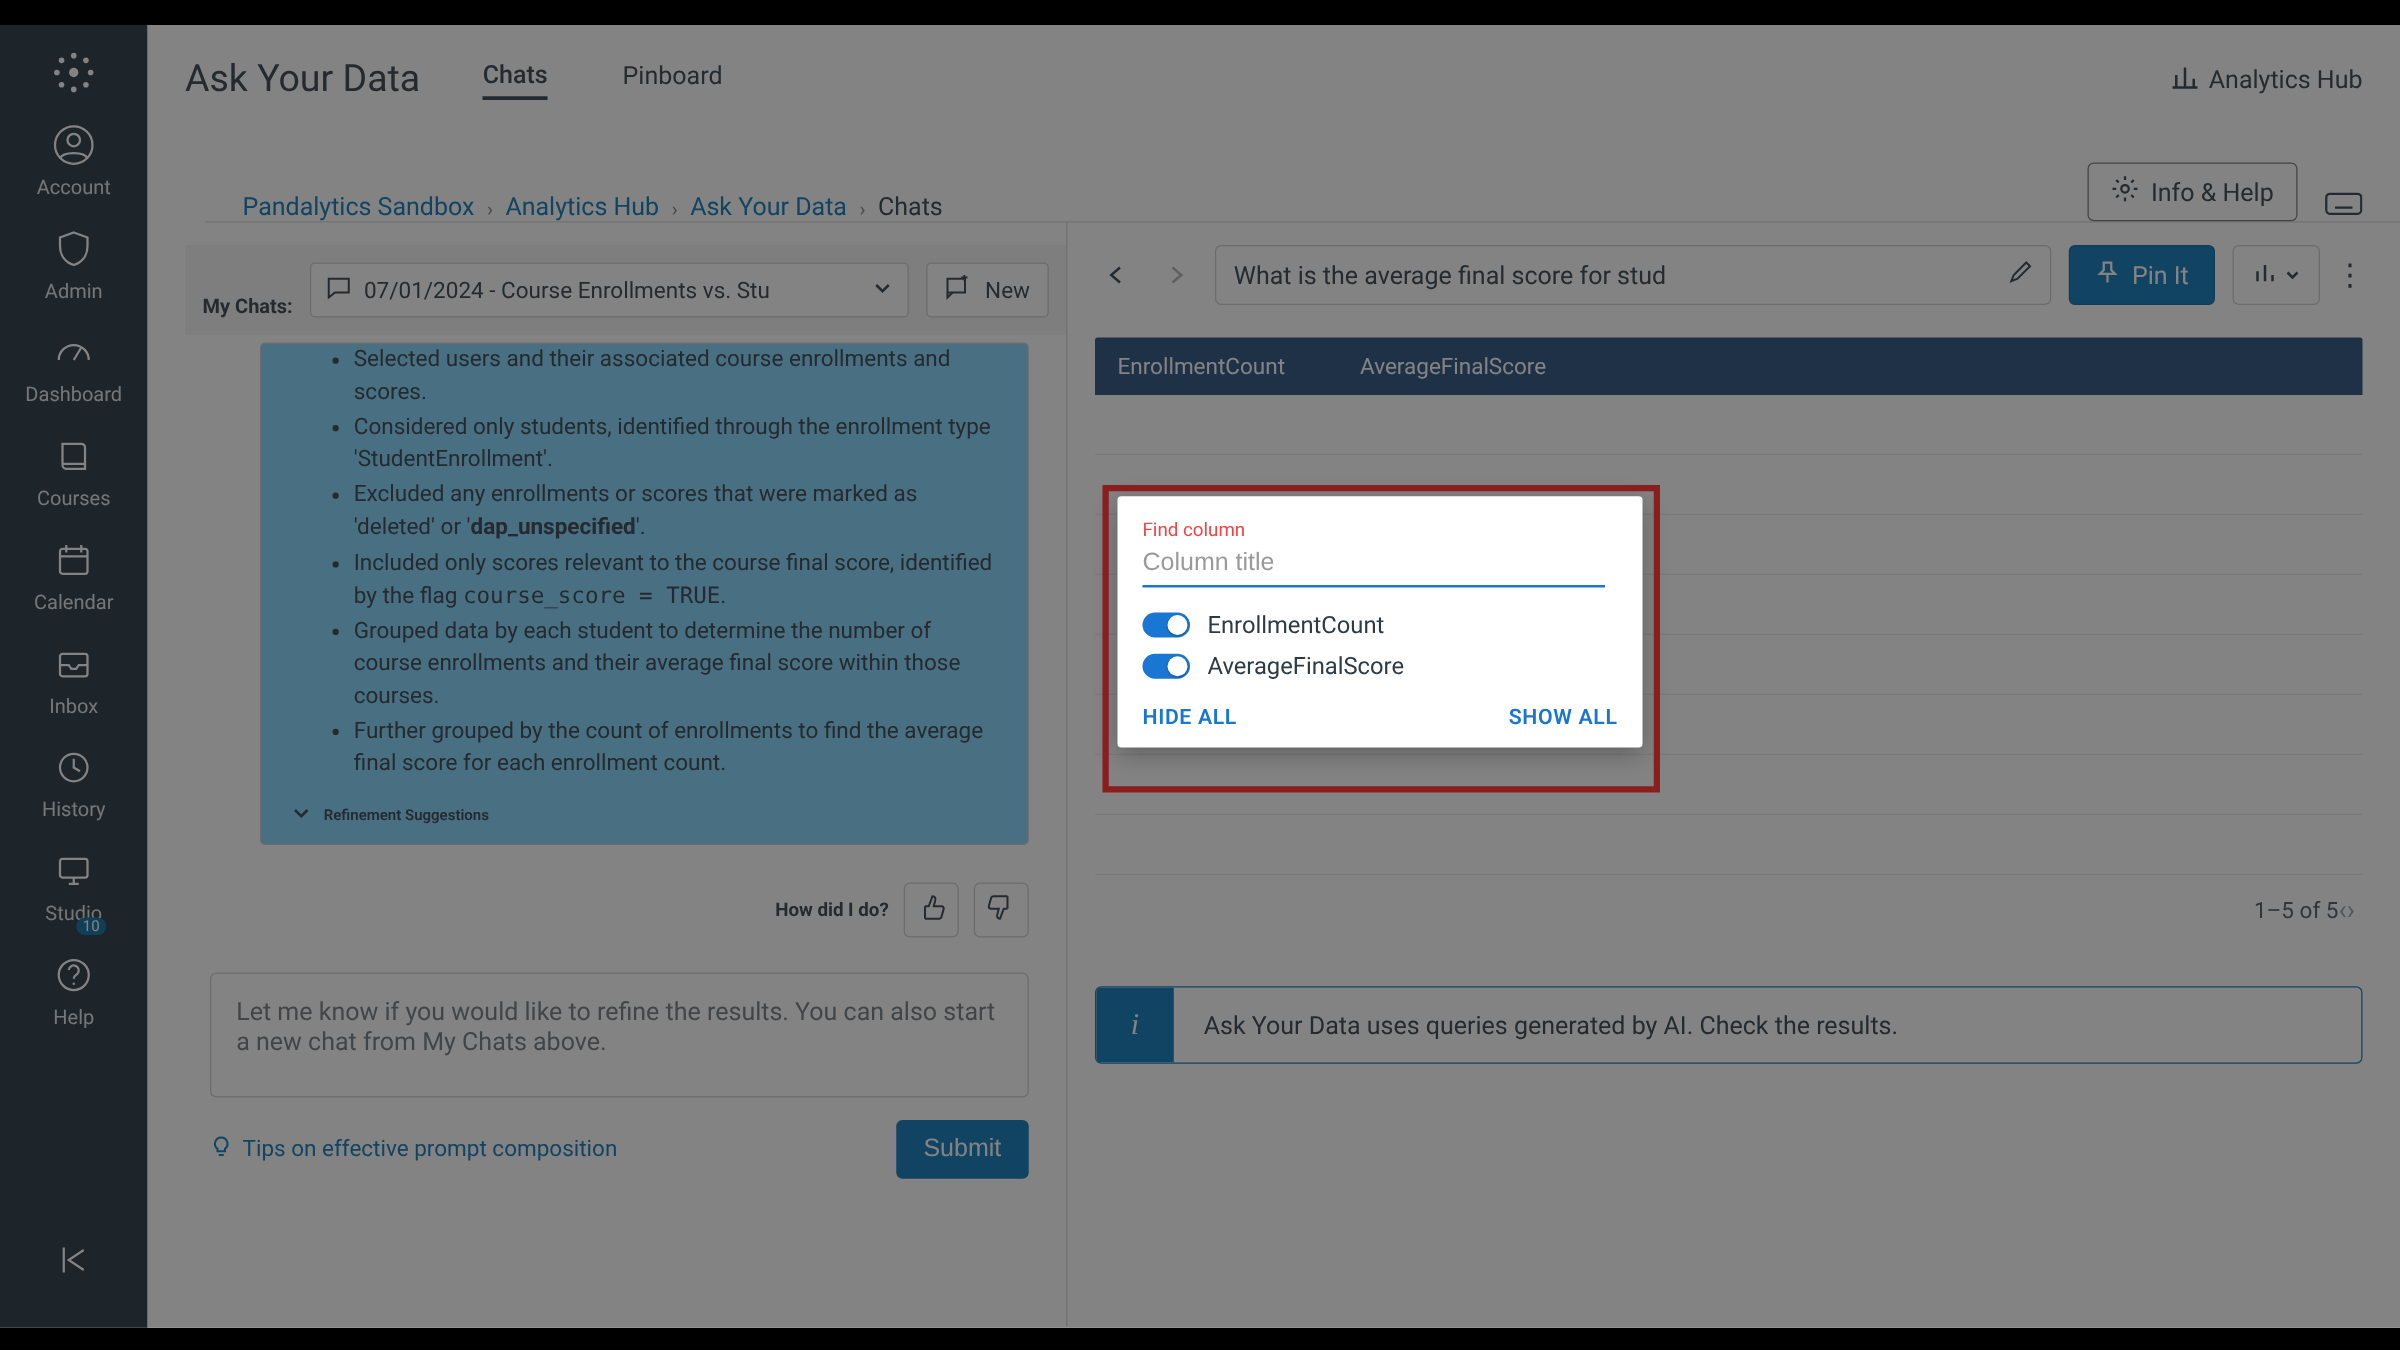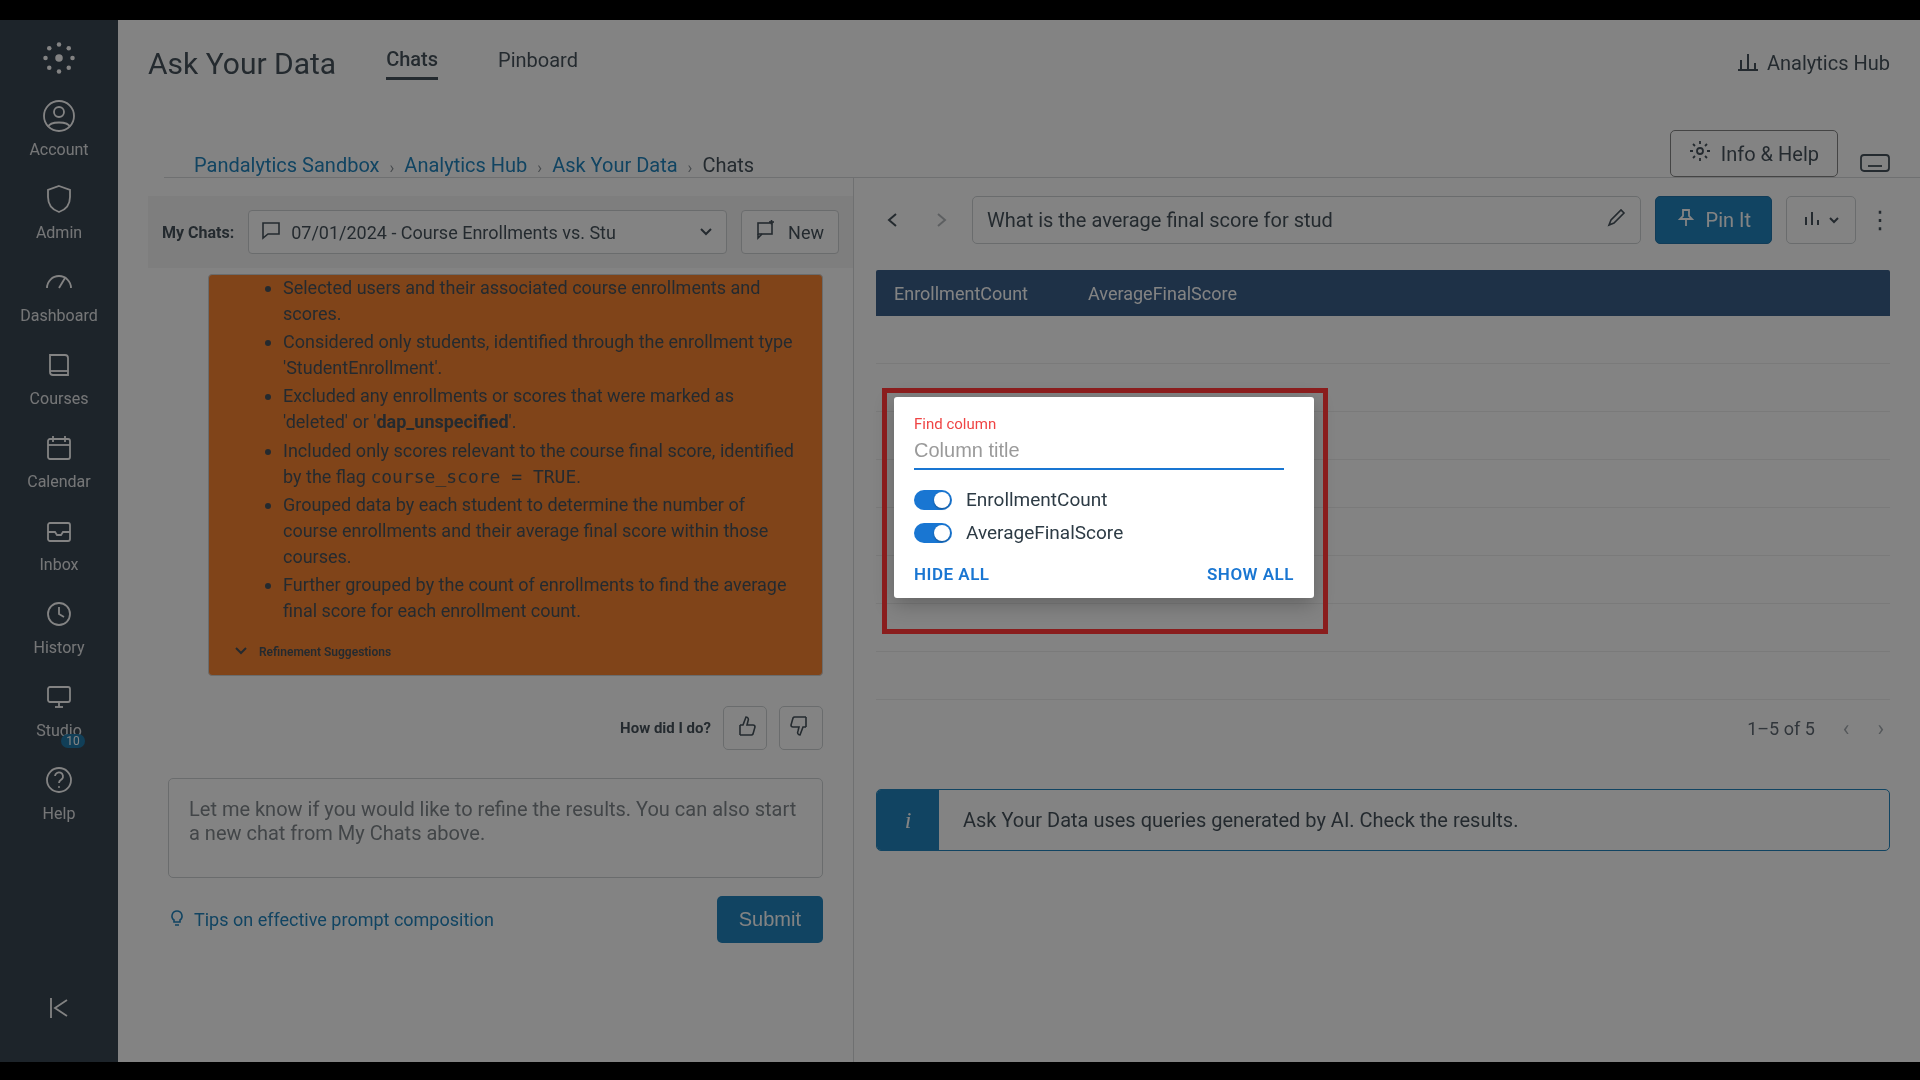--- a/index.html
+++ b/index.html
@@ -33,28 +33,28 @@
   .breadcrumbbar { height:72px; display:flex; align-items:flex-end; padding:0 30px; border-bottom:1px solid #d3d6d8;margin-left:46px; }
   .breadcrumbbar .crumb { color:#0374b5; font-size:20px; cursor:pointer; }
   .breadcrumbbar .sep { color:#7a8189; margin:0 10px; font-size:16px; }
   .breadcrumbbar .crumb.last { color:#2d3b45; cursor:default; }
   .breadcrumbbar .spacer { flex:1; }
   .infohelp { border:1px solid #737373; border-radius:5px; padding:9px 18px; display:flex; align-items:center; gap:10px; font-size:20px; color:#2d3b45; cursor:pointer; }
   .kbd-icon { margin-left:22px; cursor:pointer; }
 
   .content { flex:1; display:flex; overflow:hidden; }
   .leftpanel { width:735px; display:flex; flex-direction:column; padding:0 0 0 30px; border-right:0; }
-  .mychats-row { display:flex; align-items:center; gap:14px; margin-top:18px; background:#f4f4f4; padding:14px 14px; }
+  .mychats-row { display:flex; align-items:flex-end; gap:14px; margin-top:18px; background:#f4f4f4; padding:14px 14px; }
   .mychats-label { font-size:16px; font-weight:700; color:#2d3b45; }
   .chat-select { flex:1; border:1px solid #c8ccce; background:#fff; border-radius:4px; height:44px; display:flex; align-items:center; padding:0 12px; gap:10px; color:#2d3b45; font-size:18px; cursor:pointer; overflow:hidden; }
   .chat-select .chev { margin-left:auto; }
   .newbtn { border:1px solid #c8ccce; background:#fff; border-radius:4px; height:44px; display:flex; align-items:center; gap:12px; padding:0 14px; color:#2d3b45; font-size:18px; cursor:pointer; }
 
   .chatbody { margin-top:6px; flex:1; display:flex; flex-direction:column; padding-right:30px; }
-  .logcard { border:1px solid #c8ccce; border-radius:4px; padding:0 24px 14px 24px; background:#f97316; margin-left:60px; margin-bottom:18px; }
+  .logcard { border:1px solid #c8ccce; border-radius:4px; padding:0 24px 14px 24px; background:#7dd3fc; margin-left:60px; margin-bottom:18px; }
   .logcard ul { list-style:disc; padding-left:50px; font-size:18px; color:#2d3b45; line-height:1.45; }
   .logcard li { margin-bottom:2px; }
   .boldspan { font-weight:700; }
   .code { font-family: ui-monospace, Menlo, monospace; }
   .refine-row { display:flex; align-items:center; gap:10px; margin-top:18px; color:#2d3b45; cursor:pointer; font-size:12px; font-weight:600;}
   .feedback-row { display:flex; align-items:center; justify-content:flex-end; gap:12px; margin:12px 0 28px 0; }
   .feedback-row .q { font-size:15px; font-weight:700; color:#2d3b45; }
   .thumb { width:44px; height:44px; border:1px solid #c8ccce; border-radius:5px; display:flex; align-items:center; justify-content:center; cursor:pointer; }
 
   .composer { border:1px solid #c8ccce; border-radius:5px; padding:18px 20px; font-size:20px; color:#6f777c; margin-bottom:18px; height:100px; margin-left:20px;}
@@ -69,21 +69,21 @@
   .query-box .edit { margin-left:auto; }
   .pinit { background:#0374b5; color:#fff; border-radius:5px; height:48px; display:flex; align-items:center; gap:10px; padding:0 20px; font-size:20px; cursor:pointer; border:1px solid #0363a0; }
   .viz-sel { border:1px solid #c8ccce; border-radius:5px; height:48px; width:70px; display:flex; align-items:center; justify-content:center; gap:6px; cursor:pointer; }
   .kebab { width:20px; display:flex; align-items:center; justify-content:center; cursor:pointer; font-size:24px; color:#2d3b45;}
 
   .tablewrap { margin-top:26px; border:0; }
   .thead { background:#1f4a7a; color:#fff; display:flex; height:46px; align-items:center; padding:0 18px; gap:60px; font-size:18px; border-radius:2px 2px 0 0;}
   .tbody { background:#fff; }
   .tbody .row { height:48px; border-bottom:1px solid #ececec; }
 
-  .pager { display:flex; align-items:center; justify-content:flex-end; gap:28px; color:#4a5560; font-size:18px; margin-top:8px; padding:8px 6px 0 0;}
+  .pager { display:flex; align-items:center; justify-content:flex-end; color:#4a5560; font-size:18px; margin-top:8px; padding:8px 6px 0 0;}
   .pager .parrow { color:#9aa1a7; cursor:pointer; font-size:22px; }
 
   .notice { margin-top:48px; border:1px solid #0374b5; border-radius:5px; display:flex; align-items:center; height:62px; overflow:hidden;}
   .notice .iconbox { background:#0374b5; color:#fff; width:62px; height:100%; display:flex; align-items:center; justify-content:center; font-style:italic; font-family:Georgia,serif; font-size:24px; }
   .notice .ntext { padding:0 24px; font-size:20px; color:#2d3b45; }
 
   
   .popup-highlight-border { position:absolute; border:5px solid #8a1d1d; background:transparent; z-index:50; pointer-events:none; }
   .popup { position:absolute; background:#fff; box-shadow:0 6px 20px rgba(0,0,0,0.25); border-radius:3px; padding:18px 20px 14px 20px; z-index:40; }
   .popup .label { color:#ef4444; font-size:15px; margin-bottom:2px; }

